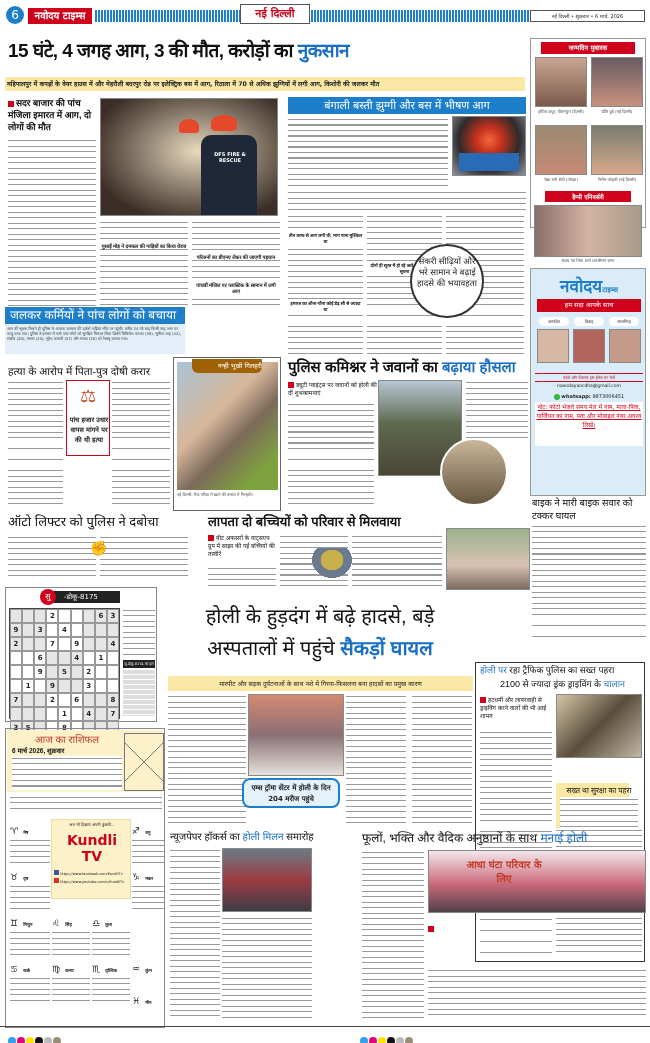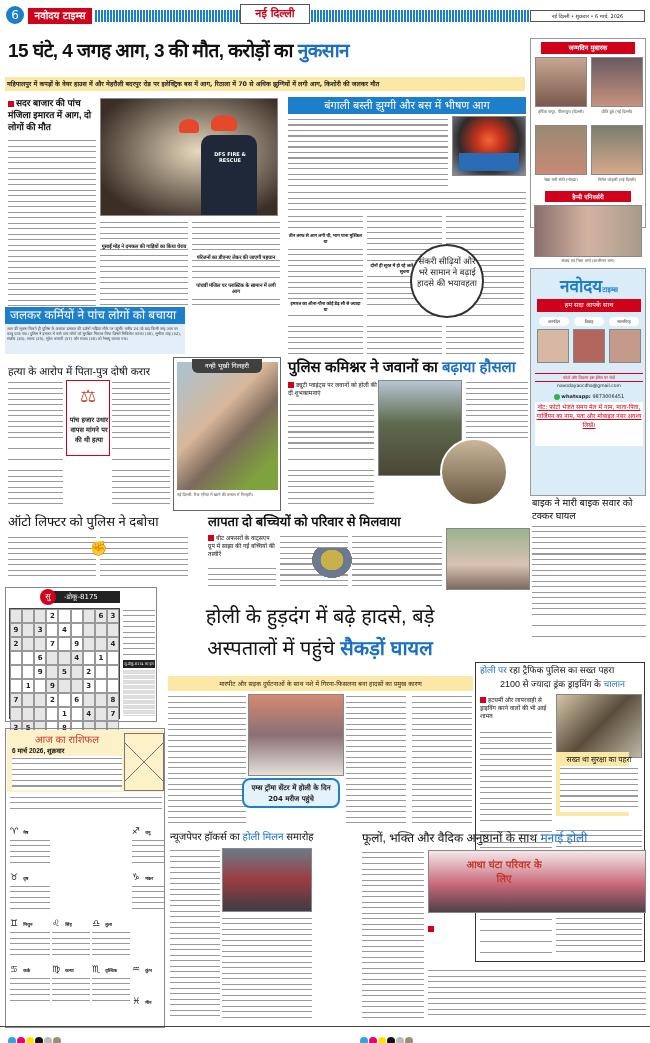--- a/index.html
+++ b/index.html
@@ -95,21 +95,21 @@
 <div class="abs hd" style="left:8px;top:364px;width:168px;font-size:10.5px;font-weight:normal">हत्या के आरोप में पिता-पुत्र दोषी करार</div>
 <div class="abs lines" style="left:8px;top:380px;width:55px;height:130px"></div>
 <div class="abs" style="left:66px;top:380px;width:44px;height:76px;border:1px solid #d0021b;background:#fff">
   <div class="abs" style="left:12px;top:4px;width:18px;height:26px;font-size:18px;color:#c24a2a;text-align:center">⚖</div>
   <div class="abs" style="left:2px;top:34px;width:40px;font-size:6.5px;line-height:10px;text-align:center;font-weight:bold">पांच हजार उधार वापस मांगने पर की थी हत्या</div>
 </div>
 <div class="abs lines" style="left:112px;top:380px;width:58px;height:130px"></div>
 
 <div class="abs photo" style="left:173px;top:357px;width:108px;height:154px;background:#fff;border:1px solid #666">
   <div class="abs" style="left:3px;top:4px;width:101px;height:128px;background:linear-gradient(135deg,#a8c3d5 0%,#d8b79a 40%,#7c6a5b 60%,#7ea23e 85%)"></div>
-  <div class="abs" style="left:18px;top:1px;width:70px;height:14px;background:#404040;color:#fff;font-size:6.5px;line-height:14px;text-align:center;border-radius:0 0 6px 6px">नन्ही भूखी गिलहरी</div>
+  <div class="abs" style="left:18px;top:1px;width:70px;height:14px;background:#a16207;color:#fff;font-size:6.5px;line-height:14px;text-align:right;border-radius:0 0 6px 6px">नन्ही भूखी गिलहरी</div>
   <div class="abs" style="left:3px;top:134px;width:101px;font-size:4px;line-height:5px;color:#444">नई दिल्ली: रिज एरिया में खाने की तलाश में गिलहरी।</div>
 </div>
 
 <div class="abs hd" style="left:288px;top:357px;width:240px;font-size:15px;line-height:20px;white-space:nowrap"><span>पुलिस कमिश्नर ने जवानों का </span><span class="blue">बढ़ाया हौसला</span></div>
 <div class="abs hd" style="left:288px;top:381px;width:90px;font-size:6px;line-height:8px;font-weight:normal"><span class="redsq"></span><span>ड्यूटी प्वाइंट्स पर जवानों को होली की दीं शुभकामनाएं</span></div>
 <div class="abs lines" style="left:288px;top:402px;width:86px;height:108px"></div>
 <div class="abs photo" style="left:378px;top:380px;width:84px;height:96px;background:linear-gradient(#b7c6d4,#5e6a4e 45%,#4a4636)"></div>
 <div class="abs" style="left:440px;top:438px;width:68px;height:68px;border-radius:50%;border:2px solid #fff;background:linear-gradient(#c9b69b,#66563f)"></div>
 <div class="abs lines" style="left:466px;top:380px;width:62px;height:58px"></div>
 
@@ -227,33 +227,39 @@
 <div class="abs" style="left:242px;top:778px;width:98px;height:30px;background:#e4f2fb;border:2px solid #1d7fc9;border-radius:8px;font-size:7px;line-height:11px;text-align:center;padding:3px;font-weight:bold">एम्स ट्रॉमा सेंटर में होली के दिन 204 मरीज पहुंचे</div>
 <div class="abs lines" style="left:346px;top:694px;width:60px;height:130px"></div>
 <div class="abs lines" style="left:412px;top:694px;width:60px;height:130px"></div>
 
 <div class="abs" style="left:475px;top:662px;width:170px;height:300px;border:1px solid #333"></div>
 <div class="abs hd" style="left:480px;top:664px;width:165px;font-size:9px;line-height:13px;font-weight:normal"><span class="blue">होली पर </span><span>रहा ट्रैफिक पुलिस का सख्त पहरा</span></div>
 <div class="abs hd" style="left:480px;top:678px;width:165px;font-size:9px;line-height:13px;font-weight:normal;text-align:center"><span>2100 से ज्यादा ड्रंक ड्राइविंग के </span><span class="blue">चालान</span></div>
 <div class="abs hd" style="left:480px;top:696px;width:70px;font-size:6px;line-height:8px;font-weight:normal"><span class="redsq"></span><span>हटधर्मी और लापरवाही से ड्राइविंग करने वालों की भी आई शामत</span></div>
 <div class="abs lines" style="left:480px;top:730px;width:72px;height:225px"></div>
 <div class="abs photo" style="left:556px;top:694px;width:86px;height:64px;background:linear-gradient(135deg,#d4c6a6,#5a4d3c 50%,#c1b7a5)"></div>
-<div class="abs" style="left:556px;top:752px;width:73px;height:64px;background:#fbe8a6">
+<div class="abs" style="left:556px;top:783px;width:73px;height:64px;background:#fbe8a6">
   <div class="abs hd" style="left:2px;top:2px;width:82px;font-size:7.5px;text-align:center;font-weight:normal">सख्त था सुरक्षा का पहरा</div>
   <div class="abs lines" style="left:4px;top:14px;width:78px;height:46px;background-color:#fbe8a6"></div>
 </div>
 <div class="abs lines" style="left:556px;top:828px;width:86px;height:127px"></div>
 
 <div class="abs" style="left:5px;top:728px;width:160px;height:300px;border:1px solid #888">
   <div class="abs" style="left:1px;top:1px;width:156px;height:62px;background:#fdf1c9"></div>
   <div class="abs hd" style="left:6px;top:3px;width:110px;font-size:10px;text-align:center;font-weight:normal;color:#c0392b">आज का राशिफल</div>
   <div class="abs hd" style="left:6px;top:17px;width:110px;font-size:6.5px">6 मार्च 2026, शुक्रवार</div>
   <div class="abs lines" style="left:6px;top:27px;width:110px;height:34px;background-color:#fdf1c9"></div>
   <div class="abs" style="left:118px;top:4px;width:40px;height:58px;border:1px solid #777;background:linear-gradient(45deg,transparent 49%,#777 50%,transparent 51%),linear-gradient(-45deg,transparent 49%,#777 50%,transparent 51%)"></div>
   <div class="abs lines" style="left:4px;top:66px;width:152px;height:18px"></div>
+  <div class="abs" style="left:45px;top:90px;width:80px;height:80px;background:#fdf1c9;border:1px solid #eadca3">
+    <div class="abs" style="left:2px;top:2px;width:76px;font-size:4px;text-align:center">अब भी दिखाएं अपनी कुंडली...</div>
+    <div class="abs" style="left:10px;top:12px;width:60px;height:30px;font-size:14px;color:#d0021b;text-align:center;font-weight:bold">Kundli TV</div>
+    <div class="abs" style="left:2px;top:50px;width:76px;font-size:3.5px"><span style="display:inline-block;width:5px;height:5px;background:#3b5998"></span> <span>https://www.facebook.com/KundliTv</span></div>
+    <div class="abs" style="left:2px;top:58px;width:76px;font-size:3.5px"><span style="display:inline-block;width:5px;height:5px;background:#e52d27"></span> <span>https://www.youtube.com/c/KundliTv</span></div>
+  </div>
   <div class="abs" style="left:4px;top:90px;width:40px;height:44px"><span style="font-size:9px">♈</span> <b style="font-size:4.5px">मेष</b><div class="lines" style="height:28px"></div></div>
   <div class="abs" style="left:4px;top:136px;width:40px;height:44px"><span style="font-size:9px">♉</span> <b style="font-size:4.5px">वृष</b><div class="lines" style="height:28px"></div></div>
   <div class="abs" style="left:4px;top:182px;width:40px;height:44px"><span style="font-size:9px">♊</span> <b style="font-size:4.5px">मिथुन</b><div class="lines" style="height:28px"></div></div>
   <div class="abs" style="left:4px;top:228px;width:40px;height:44px"><span style="font-size:9px">♋</span> <b style="font-size:4.5px">कर्क</b><div class="lines" style="height:28px"></div></div>
   <div class="abs" style="left:46px;top:182px;width:38px;height:44px"><span style="font-size:9px">♌</span> <b style="font-size:4.5px">सिंह</b><div class="lines" style="height:28px"></div></div>
   <div class="abs" style="left:46px;top:228px;width:38px;height:44px"><span style="font-size:9px">♍</span> <b style="font-size:4.5px">कन्या</b><div class="lines" style="height:28px"></div></div>
   <div class="abs" style="left:86px;top:182px;width:38px;height:44px"><span style="font-size:9px">♎</span> <b style="font-size:4.5px">तुला</b><div class="lines" style="height:28px"></div></div>
   <div class="abs" style="left:86px;top:228px;width:38px;height:44px"><span style="font-size:9px">♏</span> <b style="font-size:4.5px">वृश्चिक</b><div class="lines" style="height:28px"></div></div>
   <div class="abs" style="left:126px;top:90px;width:32px;height:44px"><span style="font-size:9px">♐</span> <b style="font-size:4.5px">धनु</b><div class="lines" style="height:28px"></div></div>
   <div class="abs" style="left:126px;top:136px;width:32px;height:44px"><span style="font-size:9px">♑</span> <b style="font-size:4.5px">मकर</b><div class="lines" style="height:28px"></div></div>

